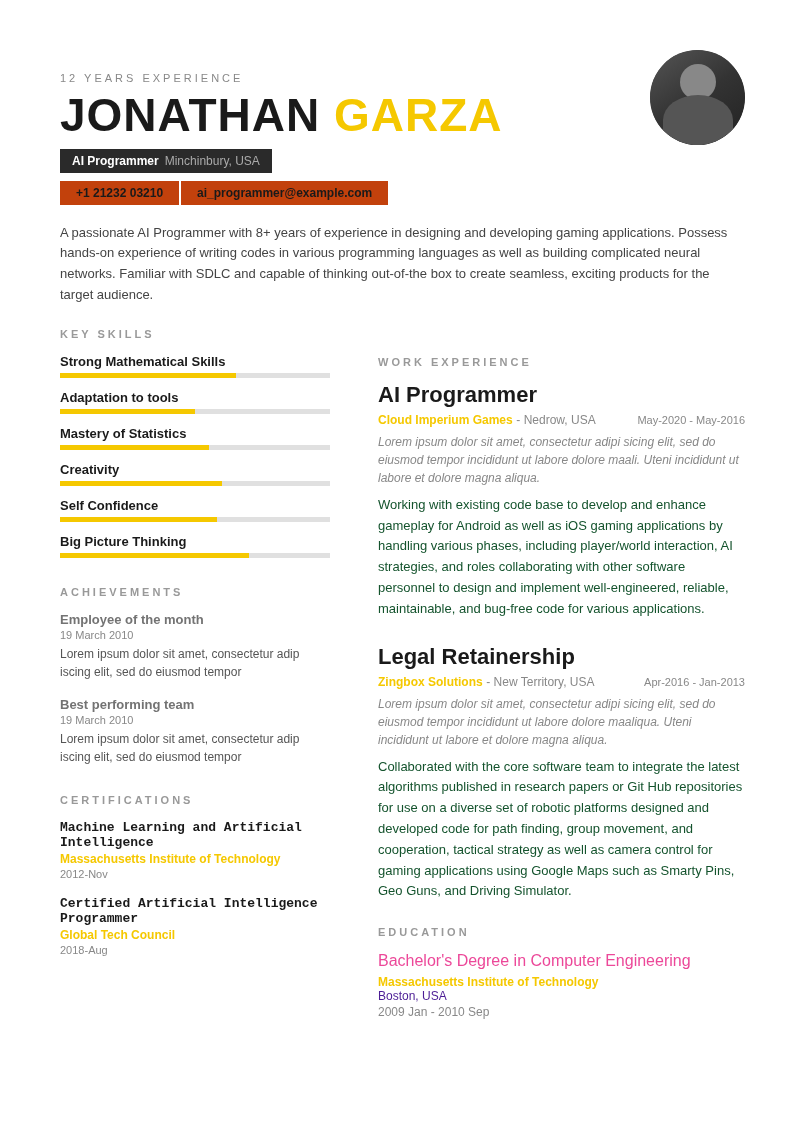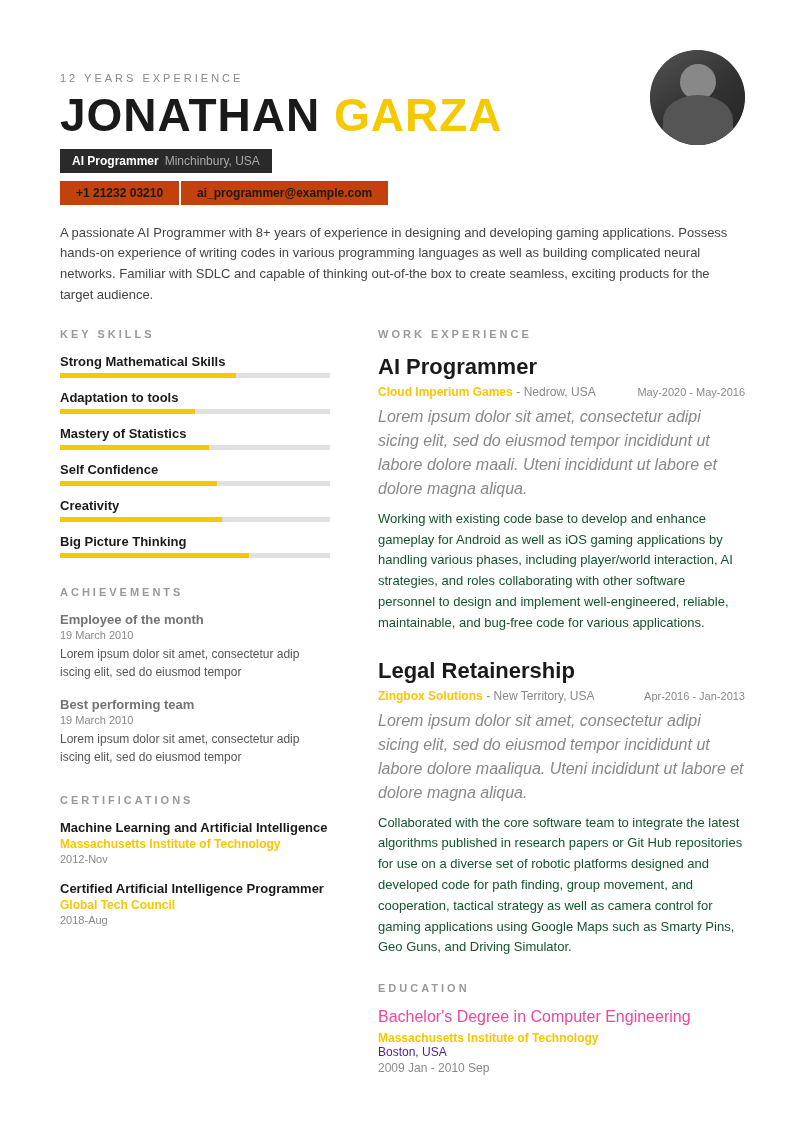--- a/index.html
+++ b/index.html
@@ -122,20 +122,21 @@
     .two-col {
       display: flex;
       gap: 48px;
     }
     .left-col {
       width: 270px;
       flex-shrink: 0;
     }
     .right-col {
       flex: 1;
+      margin-top: 28px;
     }
     .section-title {
       font-size: 11px;
       font-weight: bold;
       letter-spacing: 3px;
       color: #999;
       text-transform: uppercase;
       margin-bottom: 14px;
       margin-top: 0;
     }
@@ -176,20 +177,21 @@
       font-size: 12px;
       color: #555;
       line-height: 1.5;
     }
     .certifications-section { margin-top: 28px; }
     .cert-item { margin-bottom: 16px; }
     .cert-title {
       font-size: 13px;
       font-weight: bold;
       color: #1a1a1a;
+      font-family: Liberation Mono, monospace;
     }
     .cert-org {
       font-size: 12px;
       color: #f5c800;
       font-weight: bold;
       margin: 2px 0;
     }
     .cert-date {
       font-size: 11px;
       color: #888;
@@ -216,21 +218,21 @@
     }
     .company-location {
       font-size: 12px;
       color: #888;
     }
     .job-dates {
       font-size: 11px;
       color: #888;
     }
     .job-lorem {
-      font-size: 16px;
+      font-size: 12px;
       color: #888;
       font-style: italic;
       line-height: 1.5;
       margin-bottom: 8px;
     }
     .job-desc {
       font-size: 13px;
       color: #14532d;
       line-height: 1.6;
     }
@@ -306,29 +308,29 @@
         <div class="skill-bar-fill" style="width:50%"></div>
       </div>
     </div>
             <div class="skill-item">
       <div class="skill-name">Mastery of Statistics</div>
       <div class="skill-bar-bg">
         <div class="skill-bar-fill" style="width:55%"></div>
       </div>
     </div>
             <div class="skill-item">
+      <div class="skill-name">Creativity</div>
+      <div class="skill-bar-bg">
+        <div class="skill-bar-fill" style="width:60%"></div>
+      </div>
+    </div>
+            <div class="skill-item">
       <div class="skill-name">Self Confidence</div>
       <div class="skill-bar-bg">
         <div class="skill-bar-fill" style="width:58%"></div>
-      </div>
-    </div>
-            <div class="skill-item">
-      <div class="skill-name">Creativity</div>
-      <div class="skill-bar-bg">
-        <div class="skill-bar-fill" style="width:60%"></div>
       </div>
     </div>
             <div class="skill-item">
       <div class="skill-name">Big Picture Thinking</div>
       <div class="skill-bar-bg">
         <div class="skill-bar-fill" style="width:70%"></div>
       </div>
     </div>
           </div>
       </div>

